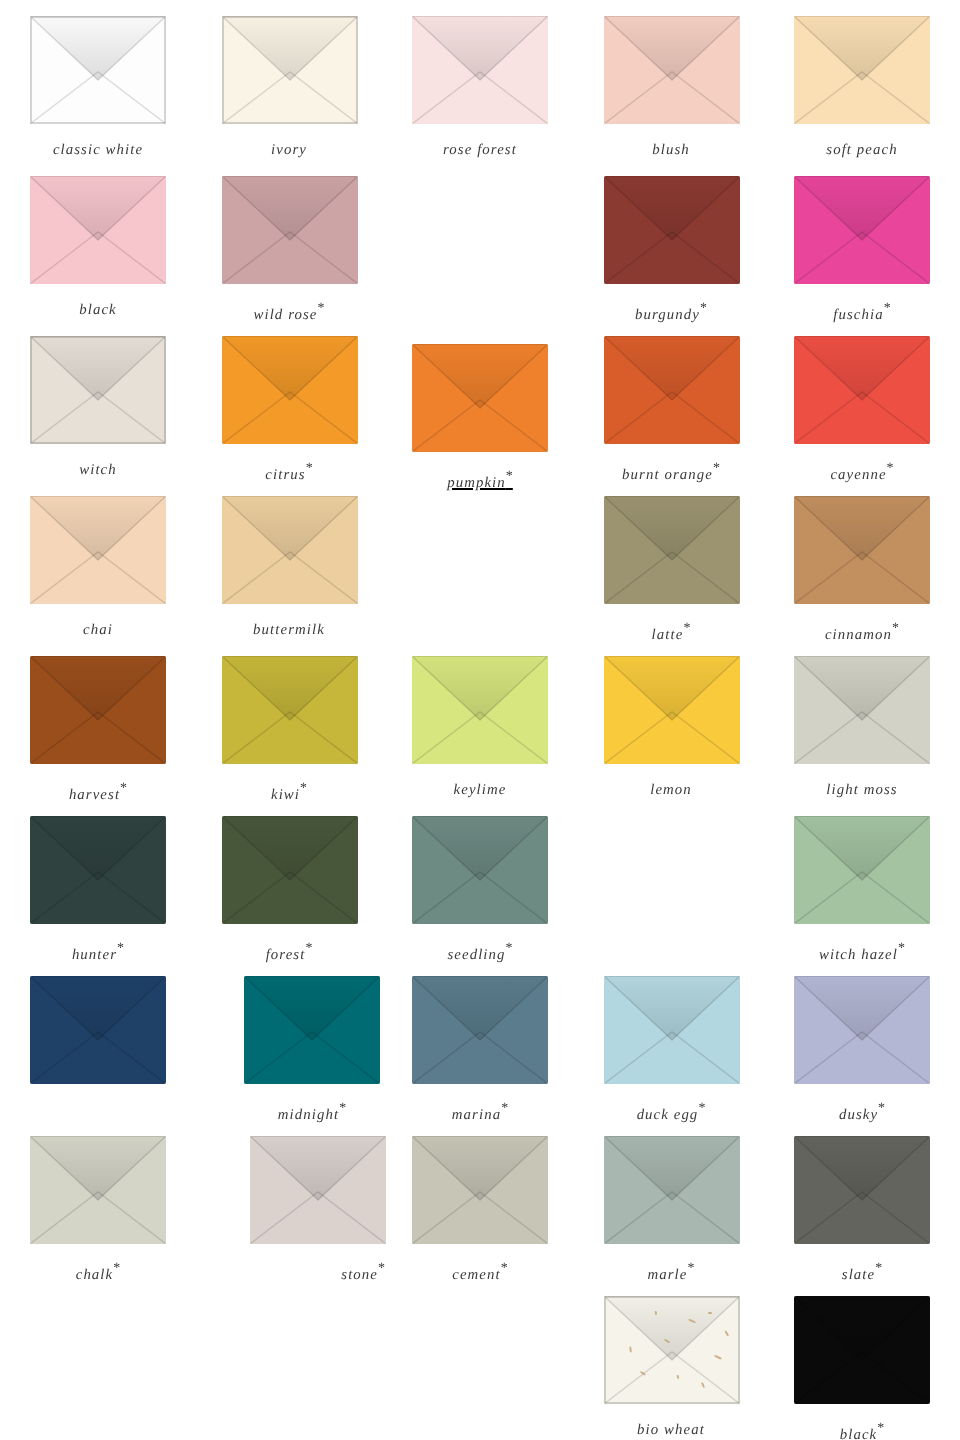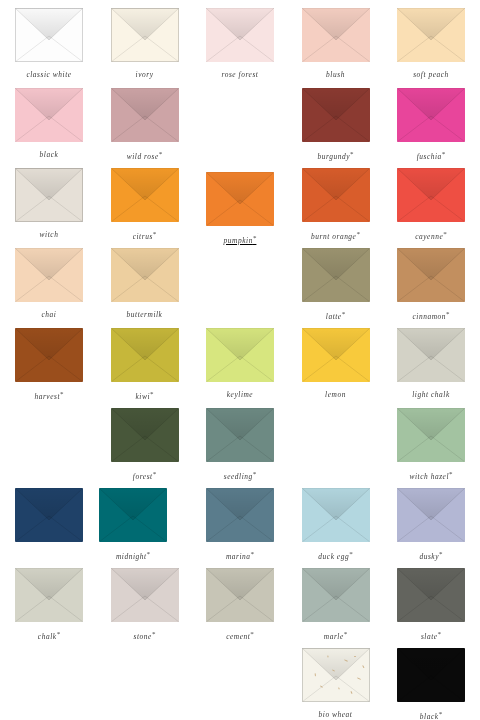--- a/index.html
+++ b/index.html
@@ -434,21 +434,37 @@
           <defs>
             <linearGradient id="g24" x1="0" y1="0" x2="0" y2="1">
               <stop offset="0%" stop-color="#000" stop-opacity="0.015"></stop>
               <stop offset="100%" stop-color="#000" stop-opacity="0.13"></stop>
             </linearGradient>
           </defs>
           <path d="M0,54 L34,28 L68,54" fill="none" stroke="rgba(0,0,0,.13)" stroke-width="0.7"></path>
           <path d="M0,0 L34,32 L68,0 Z" fill="url(#g24)" stroke="rgba(0,0,0,.14)" stroke-width="0.7"></path>
         </svg>
       </div>
-      <div class="swatch-label">light chalk</div>
+      <div class="swatch-label">light moss</div>
+    </div>
+    <div class="swatch-cell" style="left: 1px; top: 408px;">
+      <div class="envelope">
+        <div class="env-body" style="background: rgb(47, 66, 64);"></div>
+        <svg viewBox="0 0 68 54" preserveAspectRatio="none" class="env-svg">
+          <defs>
+            <linearGradient id="g25" x1="0" y1="0" x2="0" y2="1">
+              <stop offset="0%" stop-color="#000" stop-opacity="0.015"></stop>
+              <stop offset="100%" stop-color="#000" stop-opacity="0.13"></stop>
+            </linearGradient>
+          </defs>
+          <path d="M0,54 L34,28 L68,54" fill="none" stroke="rgba(0,0,0,.13)" stroke-width="0.7"></path>
+          <path d="M0,0 L34,32 L68,0 Z" fill="url(#g25)" stroke="rgba(0,0,0,.14)" stroke-width="0.7"></path>
+        </svg>
+      </div>
+      <div class="swatch-label">hunter<span class="star">*</span></div>
     </div>
     <div class="swatch-cell" style="left: 96.5px; top: 408px;">
       <div class="envelope">
         <div class="env-body" style="background: rgb(72, 87, 58);"></div>
         <svg viewBox="0 0 68 54" preserveAspectRatio="none" class="env-svg">
           <defs>
             <linearGradient id="g26" x1="0" y1="0" x2="0" y2="1">
               <stop offset="0%" stop-color="#000" stop-opacity="0.015"></stop>
               <stop offset="100%" stop-color="#000" stop-opacity="0.13"></stop>
             </linearGradient>
@@ -500,21 +516,21 @@
               <stop offset="0%" stop-color="#000" stop-opacity="0.015"></stop>
               <stop offset="100%" stop-color="#000" stop-opacity="0.13"></stop>
             </linearGradient>
           </defs>
           <path d="M0,54 L34,28 L68,54" fill="none" stroke="rgba(0,0,0,.13)" stroke-width="0.7"></path>
           <path d="M0,0 L34,32 L68,0 Z" fill="url(#g30)" stroke="rgba(0,0,0,.14)" stroke-width="0.7"></path>
         </svg>
       </div>
       <div class="swatch-label">sea green<span class="star">*</span></div>
     </div>
-    <div class="swatch-cell" style="left: 85px; top: 488px;">
+    <div class="swatch-cell" style="left: 108px; top: 488px;">
       <div class="envelope">
         <div class="env-body" style="background: rgb(0, 107, 114);"></div>
         <svg viewBox="0 0 68 54" preserveAspectRatio="none" class="env-svg">
           <defs>
             <linearGradient id="g31" x1="0" y1="0" x2="0" y2="1">
               <stop offset="0%" stop-color="#000" stop-opacity="0.015"></stop>
               <stop offset="100%" stop-color="#000" stop-opacity="0.13"></stop>
             </linearGradient>
           </defs>
           <path d="M0,54 L34,28 L68,54" fill="none" stroke="rgba(0,0,0,.13)" stroke-width="0.7"></path>
@@ -580,21 +596,21 @@
               <stop offset="0%" stop-color="#000" stop-opacity="0.015"></stop>
               <stop offset="100%" stop-color="#000" stop-opacity="0.13"></stop>
             </linearGradient>
           </defs>
           <path d="M0,54 L34,28 L68,54" fill="none" stroke="rgba(0,0,0,.13)" stroke-width="0.7"></path>
           <path d="M0,0 L34,32 L68,0 Z" fill="url(#g35)" stroke="rgba(0,0,0,.14)" stroke-width="0.7"></path>
         </svg>
       </div>
       <div class="swatch-label">chalk<span class="star">*</span></div>
     </div>
-    <div class="swatch-cell" style="left: 96.5px; top: 568px;">
+    <div class="swatch-cell" style="left: 96.5px; top: 568px; align-items: flex-end;">
       <div class="envelope">
         <div class="env-body" style="background: rgb(219, 210, 206);"></div>
         <svg viewBox="0 0 68 54" preserveAspectRatio="none" class="env-svg">
           <defs>
             <linearGradient id="g36" x1="0" y1="0" x2="0" y2="1">
               <stop offset="0%" stop-color="#000" stop-opacity="0.015"></stop>
               <stop offset="100%" stop-color="#000" stop-opacity="0.13"></stop>
             </linearGradient>
           </defs>
           <path d="M0,54 L34,28 L68,54" fill="none" stroke="rgba(0,0,0,.13)" stroke-width="0.7"></path>

